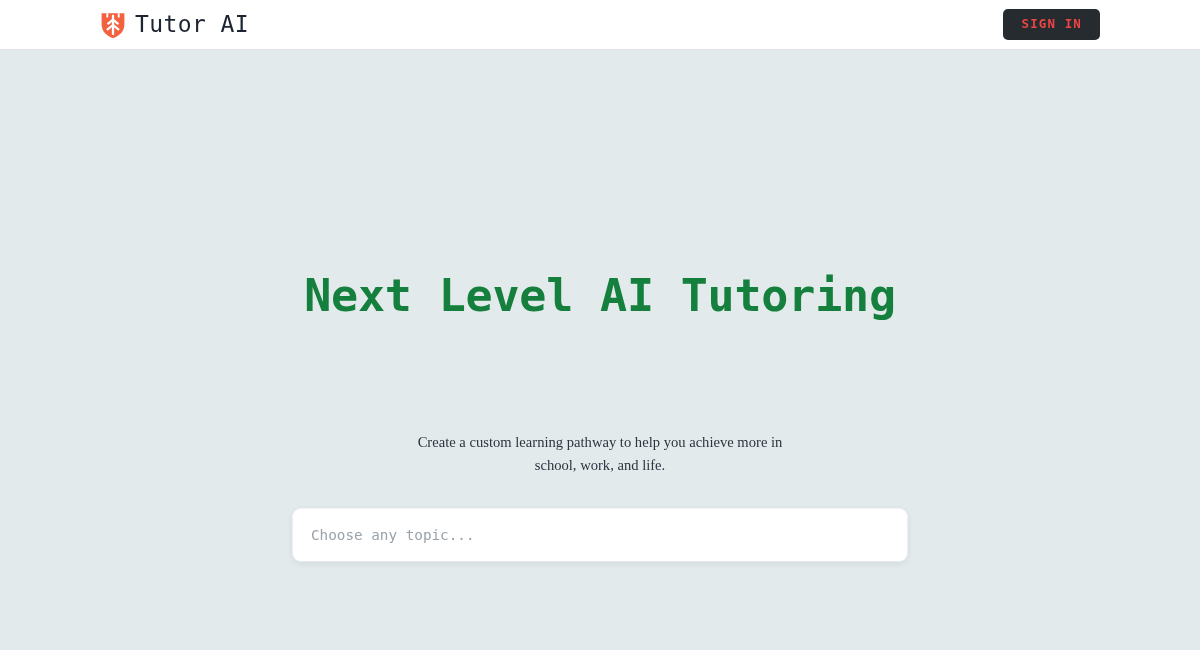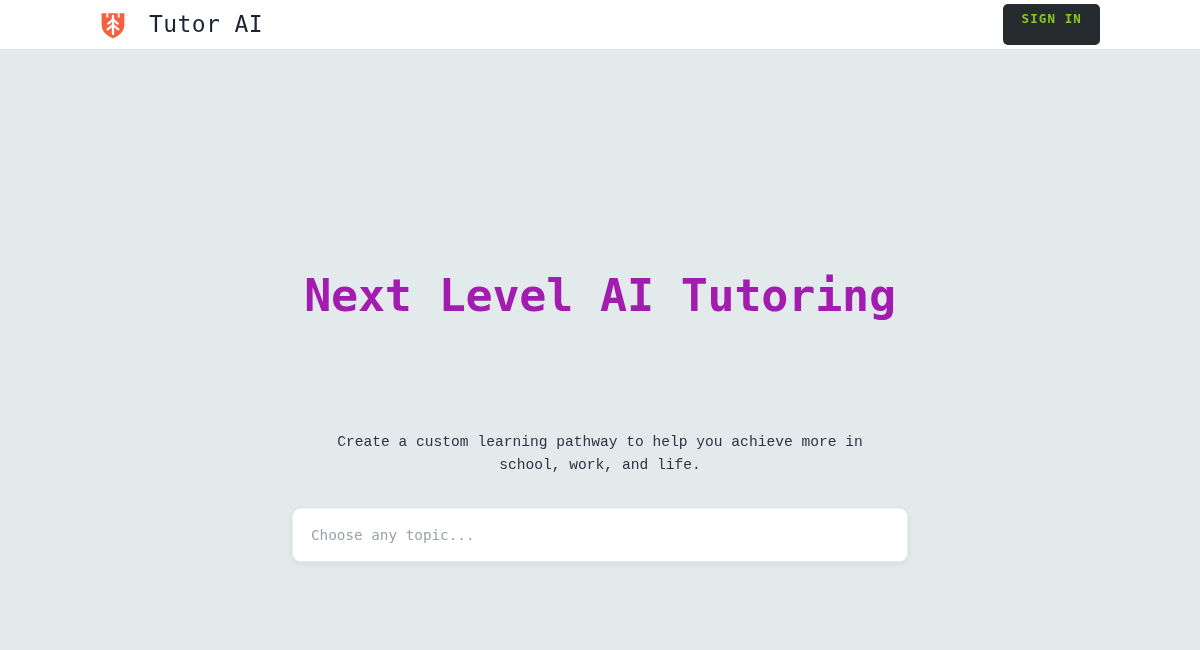--- a/index.html
+++ b/index.html
@@ -33,21 +33,21 @@
     display: flex;
     align-items: center;
     justify-content: space-between;
     padding: 0 100px;
     flex: 0 0 auto;
   }
 
   .brand {
     display: flex;
     align-items: center;
-    gap: 23px;
+    gap: 9px;
     cursor: pointer;
     user-select: none;
   }
 
   .brand-mark {
     width: 26px;
     height: 28px;
     display: block;
     flex: 0 0 auto;
   }
@@ -57,28 +57,28 @@
     font-size: 23px;
     font-weight: 400;
     letter-spacing: 0.4px;
     color: #1b2430;
     line-height: 1;
     white-space: nowrap;
   }
 
   .signin-btn {
     background: #262b30;
-    color: #84cc16;
+    color: #ef4444;
     border: none;
     border-radius: 5px;
     font-family: "DejaVu Sans Mono", monospace;
     font-size: 12.5px;
     font-weight: 700;
     letter-spacing: 1.1px;
-    padding: 9px 18px 20px 19px;
+    padding: 9px 18px 9px 19px;
     cursor: pointer;
     line-height: 1;
     white-space: nowrap;
   }
 
   
   .hero {
     flex: 1 1 auto;
     background: #e3eaeb;
     display: flex;
@@ -87,33 +87,33 @@
     justify-content: flex-start;
     padding-top: 133px;
   }
 
   .hero-title {
     font-family: "DejaVu Sans Mono", monospace;
     font-size: 45px;
     font-weight: 700;
     line-height: 1.0;
     text-align: center;
-    color: #a21caf;
+    color: #15803d;
     letter-spacing: -0.2px;
     white-space: pre;
   }
 
   .hero-title .line {
     display: block;
     margin-bottom: 3px;
   }
 
   .hero-sub {
     margin-top: 20px;
-    font-family: Liberation Mono, monospace;
+    font-family: Liberation Serif, serif;
     font-size: 14.6px;
     line-height: 1.55;
     text-align: center;
     color: #2b3440;
     max-width: 600px;
     white-space: pre-line;
   }
 
   
   .searchbar {

